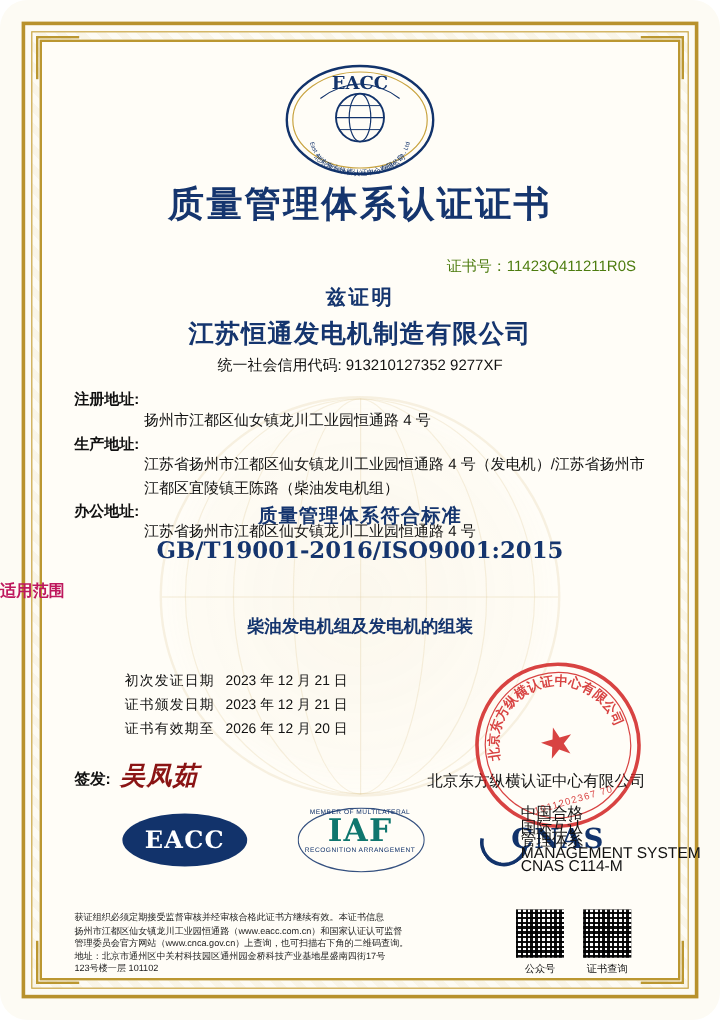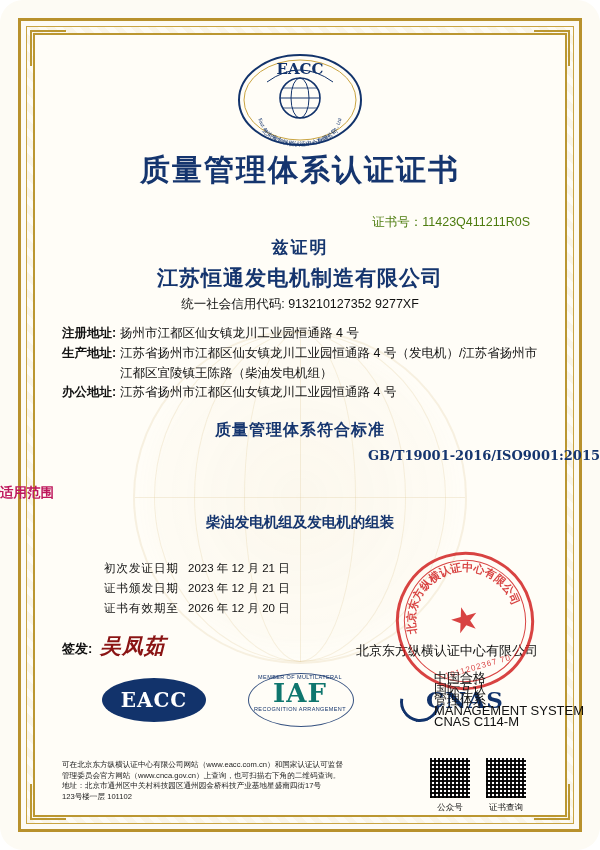--- a/index.html
+++ b/index.html
@@ -89,31 +89,31 @@
     position:absolute;left:0;right:0;top:296px;text-align:center;
     font-size:12.5px;color:#111;
   }
 
   .addr-block{
     position:absolute;left:58px;top:324px;width:484px;
     font-size:12.5px;color:#111;line-height:19px;
   }
   .addr-row{display:flex;margin-bottom:1px;}
   .addr-label{width:62px;flex:0 0 62px;font-weight:bold;color:#111;text-align:center;}
-  .addr-val{flex:1;}
+  .addr-val{flex:1;margin-top:17px;}
   .addr-cont{margin-left:62px;}
 
   .std-head{
     position:absolute;left:0;right:0;top:420px;text-align:center;
     font-size:16px;font-weight:bold;color:#15356e;letter-spacing:1px;
   }
   .std-val{
-    position:absolute;left:0;right:0;top:448px;text-align:right;
-    font-family:"DejaVu Serif", serif;
-    font-size:13px;font-weight:bold;color:#15356e;
+    position:absolute;left:0;right:0;top:448px;text-align:center;
+    font-family:"DejaVu Serif", serif;
+    font-size:19px;font-weight:bold;color:#15356e;
   }
   .scope-head{
     position:absolute;left:0;right:0;top:484px;text-align:left;
     font-size:13.5px;font-weight:bold;color:#be185d;
   }
   .scope-val{
     position:absolute;left:0;right:0;top:513px;text-align:center;
     font-size:14.5px;font-weight:bold;color:#15356e;
   }
 
@@ -351,21 +351,22 @@
 
   <div class="cnas-side">
     <div>中国合格</div>
     <div>国际互认</div>
     <div>管理体系</div>
     <div>MANAGEMENT SYSTEM</div>
     <div>CNAS C114-M</div>
   </div>
 
   <div class="footer">
-    <div>可在北京东方纵横认证中心有限公司网站（www.eacc.com.cn）和国家认证认可监督</div>
+    <div>获证组织必须定期接受监督审核并经审核合格此证书方继续有效。本证书信息</div>
+    <div>扬州市江都区仙女镇龙川工业园恒通路（www.eacc.com.cn）和国家认证认可监督</div>
     <div>管理委员会官方网站（www.cnca.gov.cn）上查询，也可扫描右下角的二维码查询。</div>
     <div>地址：北京市通州区中关村科技园区通州园金桥科技产业基地星盛南四街17号</div>
     <div>123号楼一层 101102</div>
   </div>
 
   <div class="qr a"></div>
   <div class="qr b"></div>
   <div class="qr-label a">公众号</div>
   <div class="qr-label b">证书查询</div>
 

